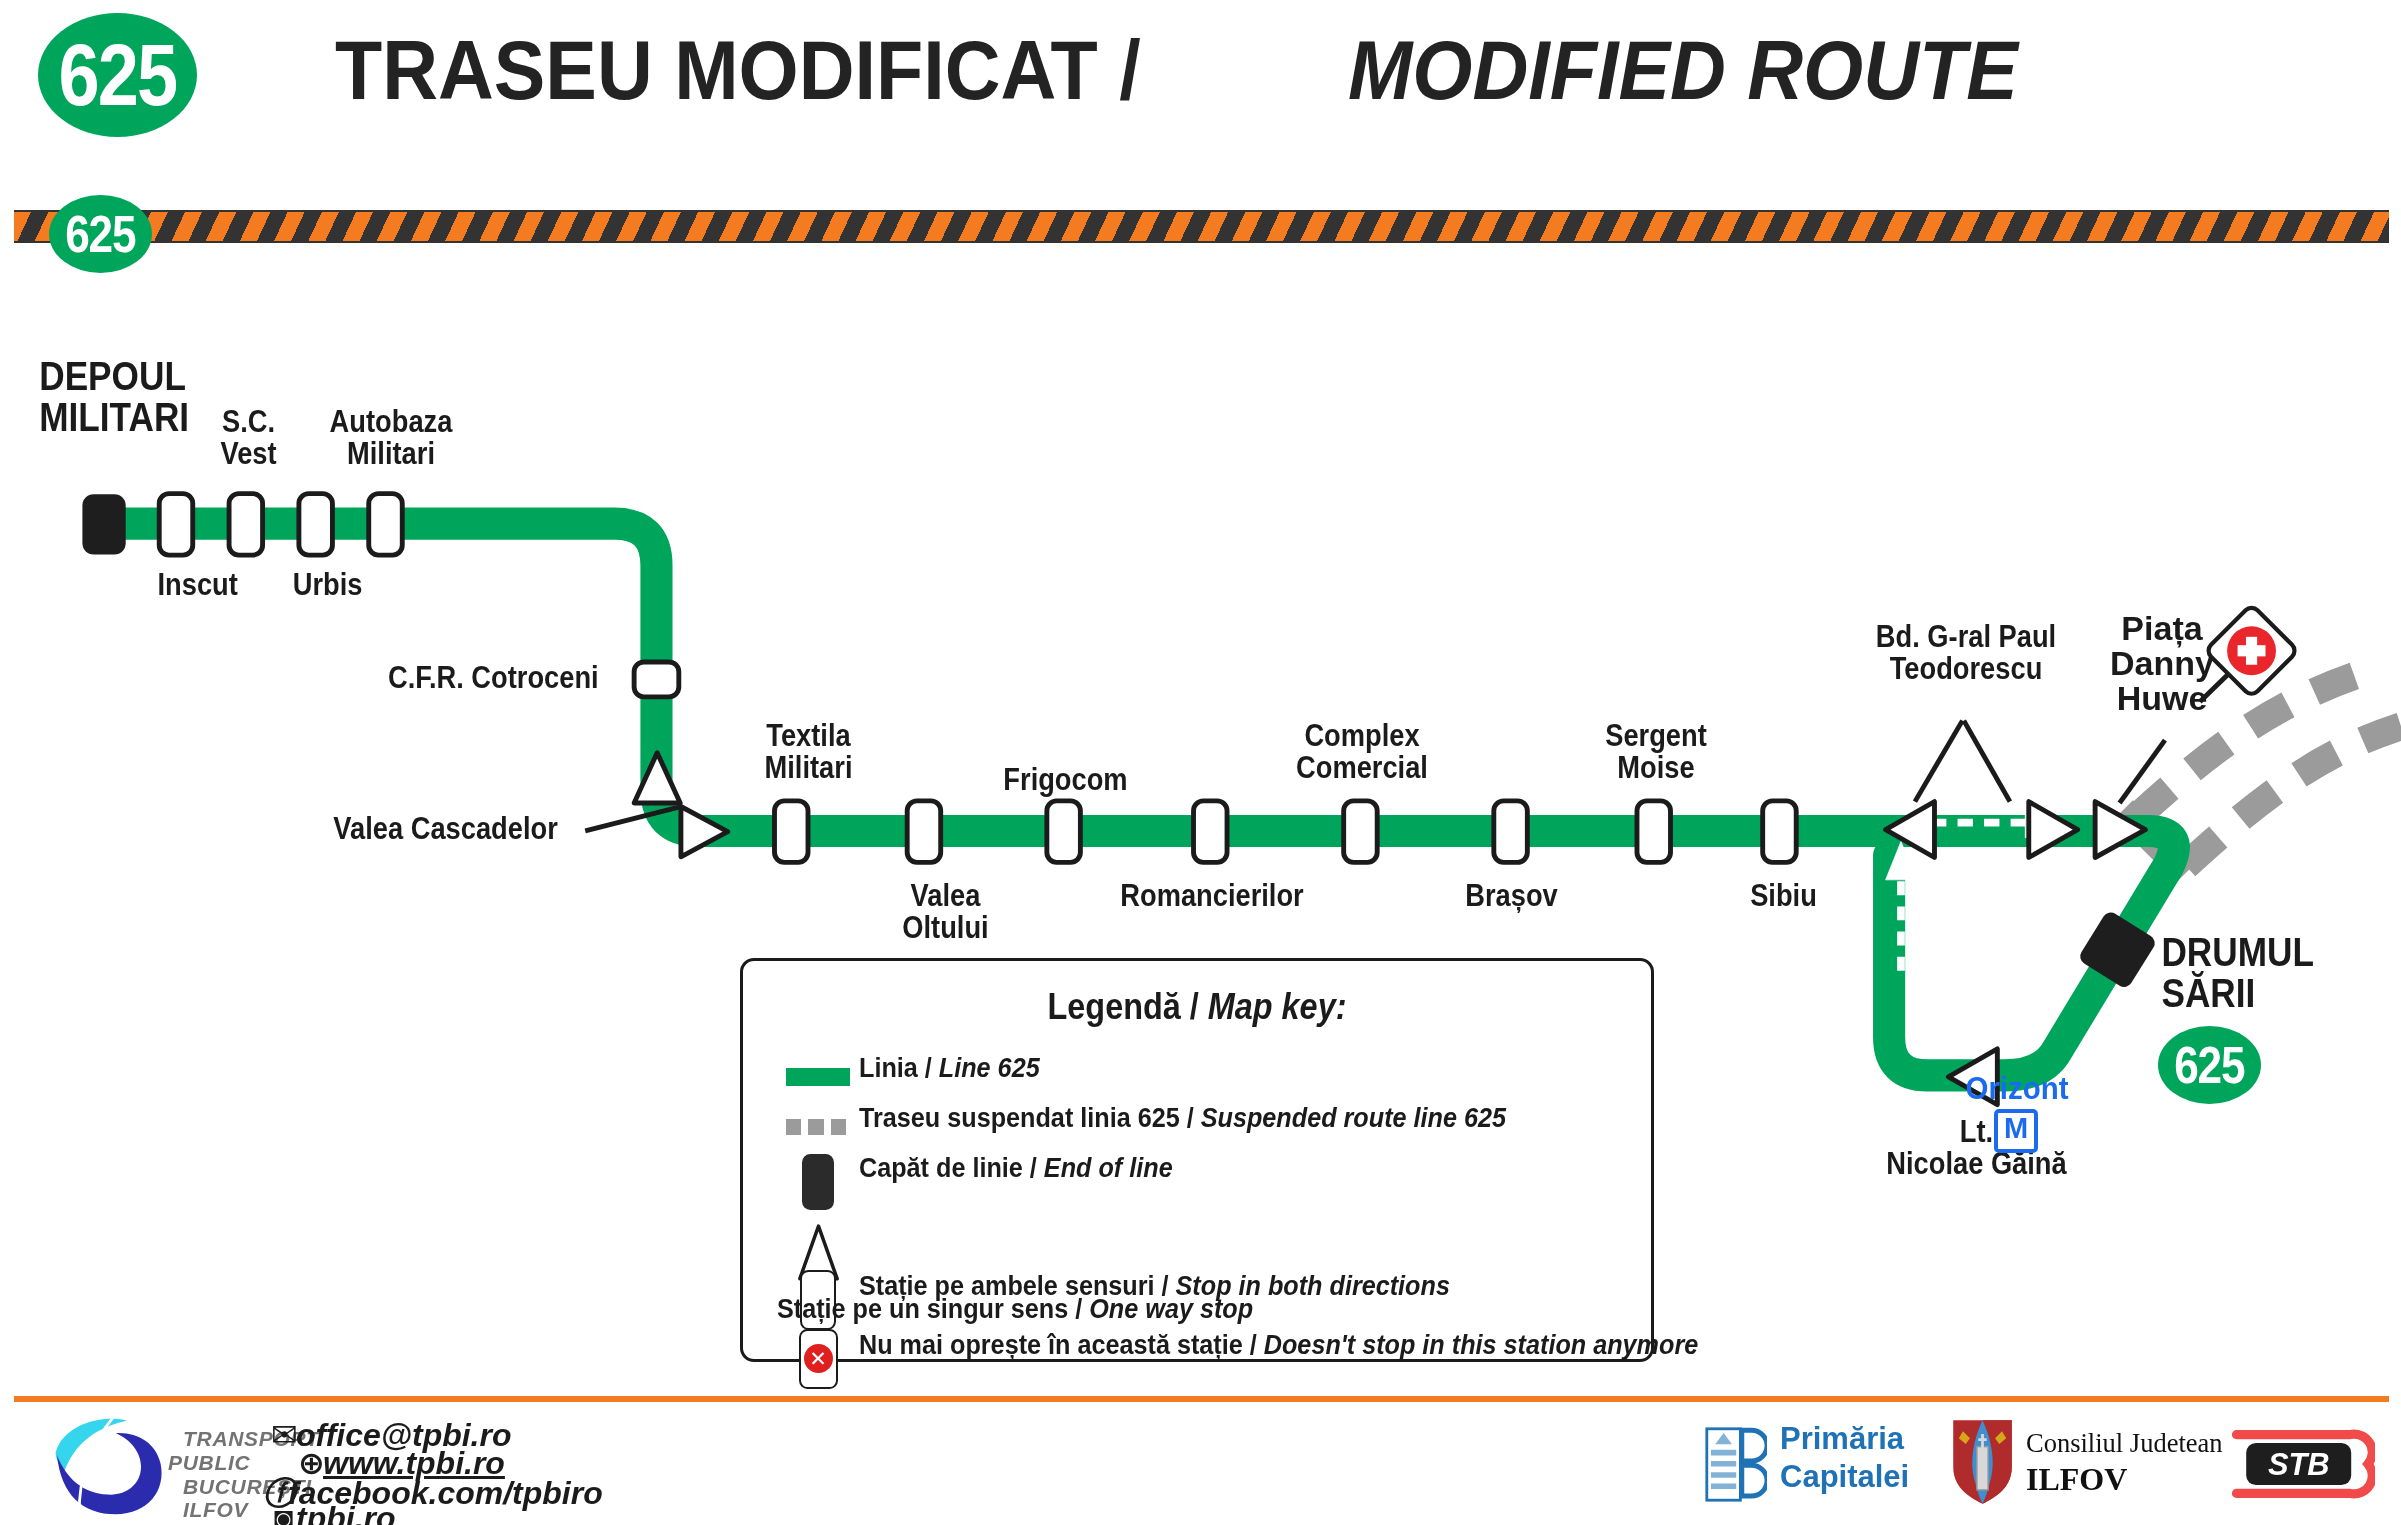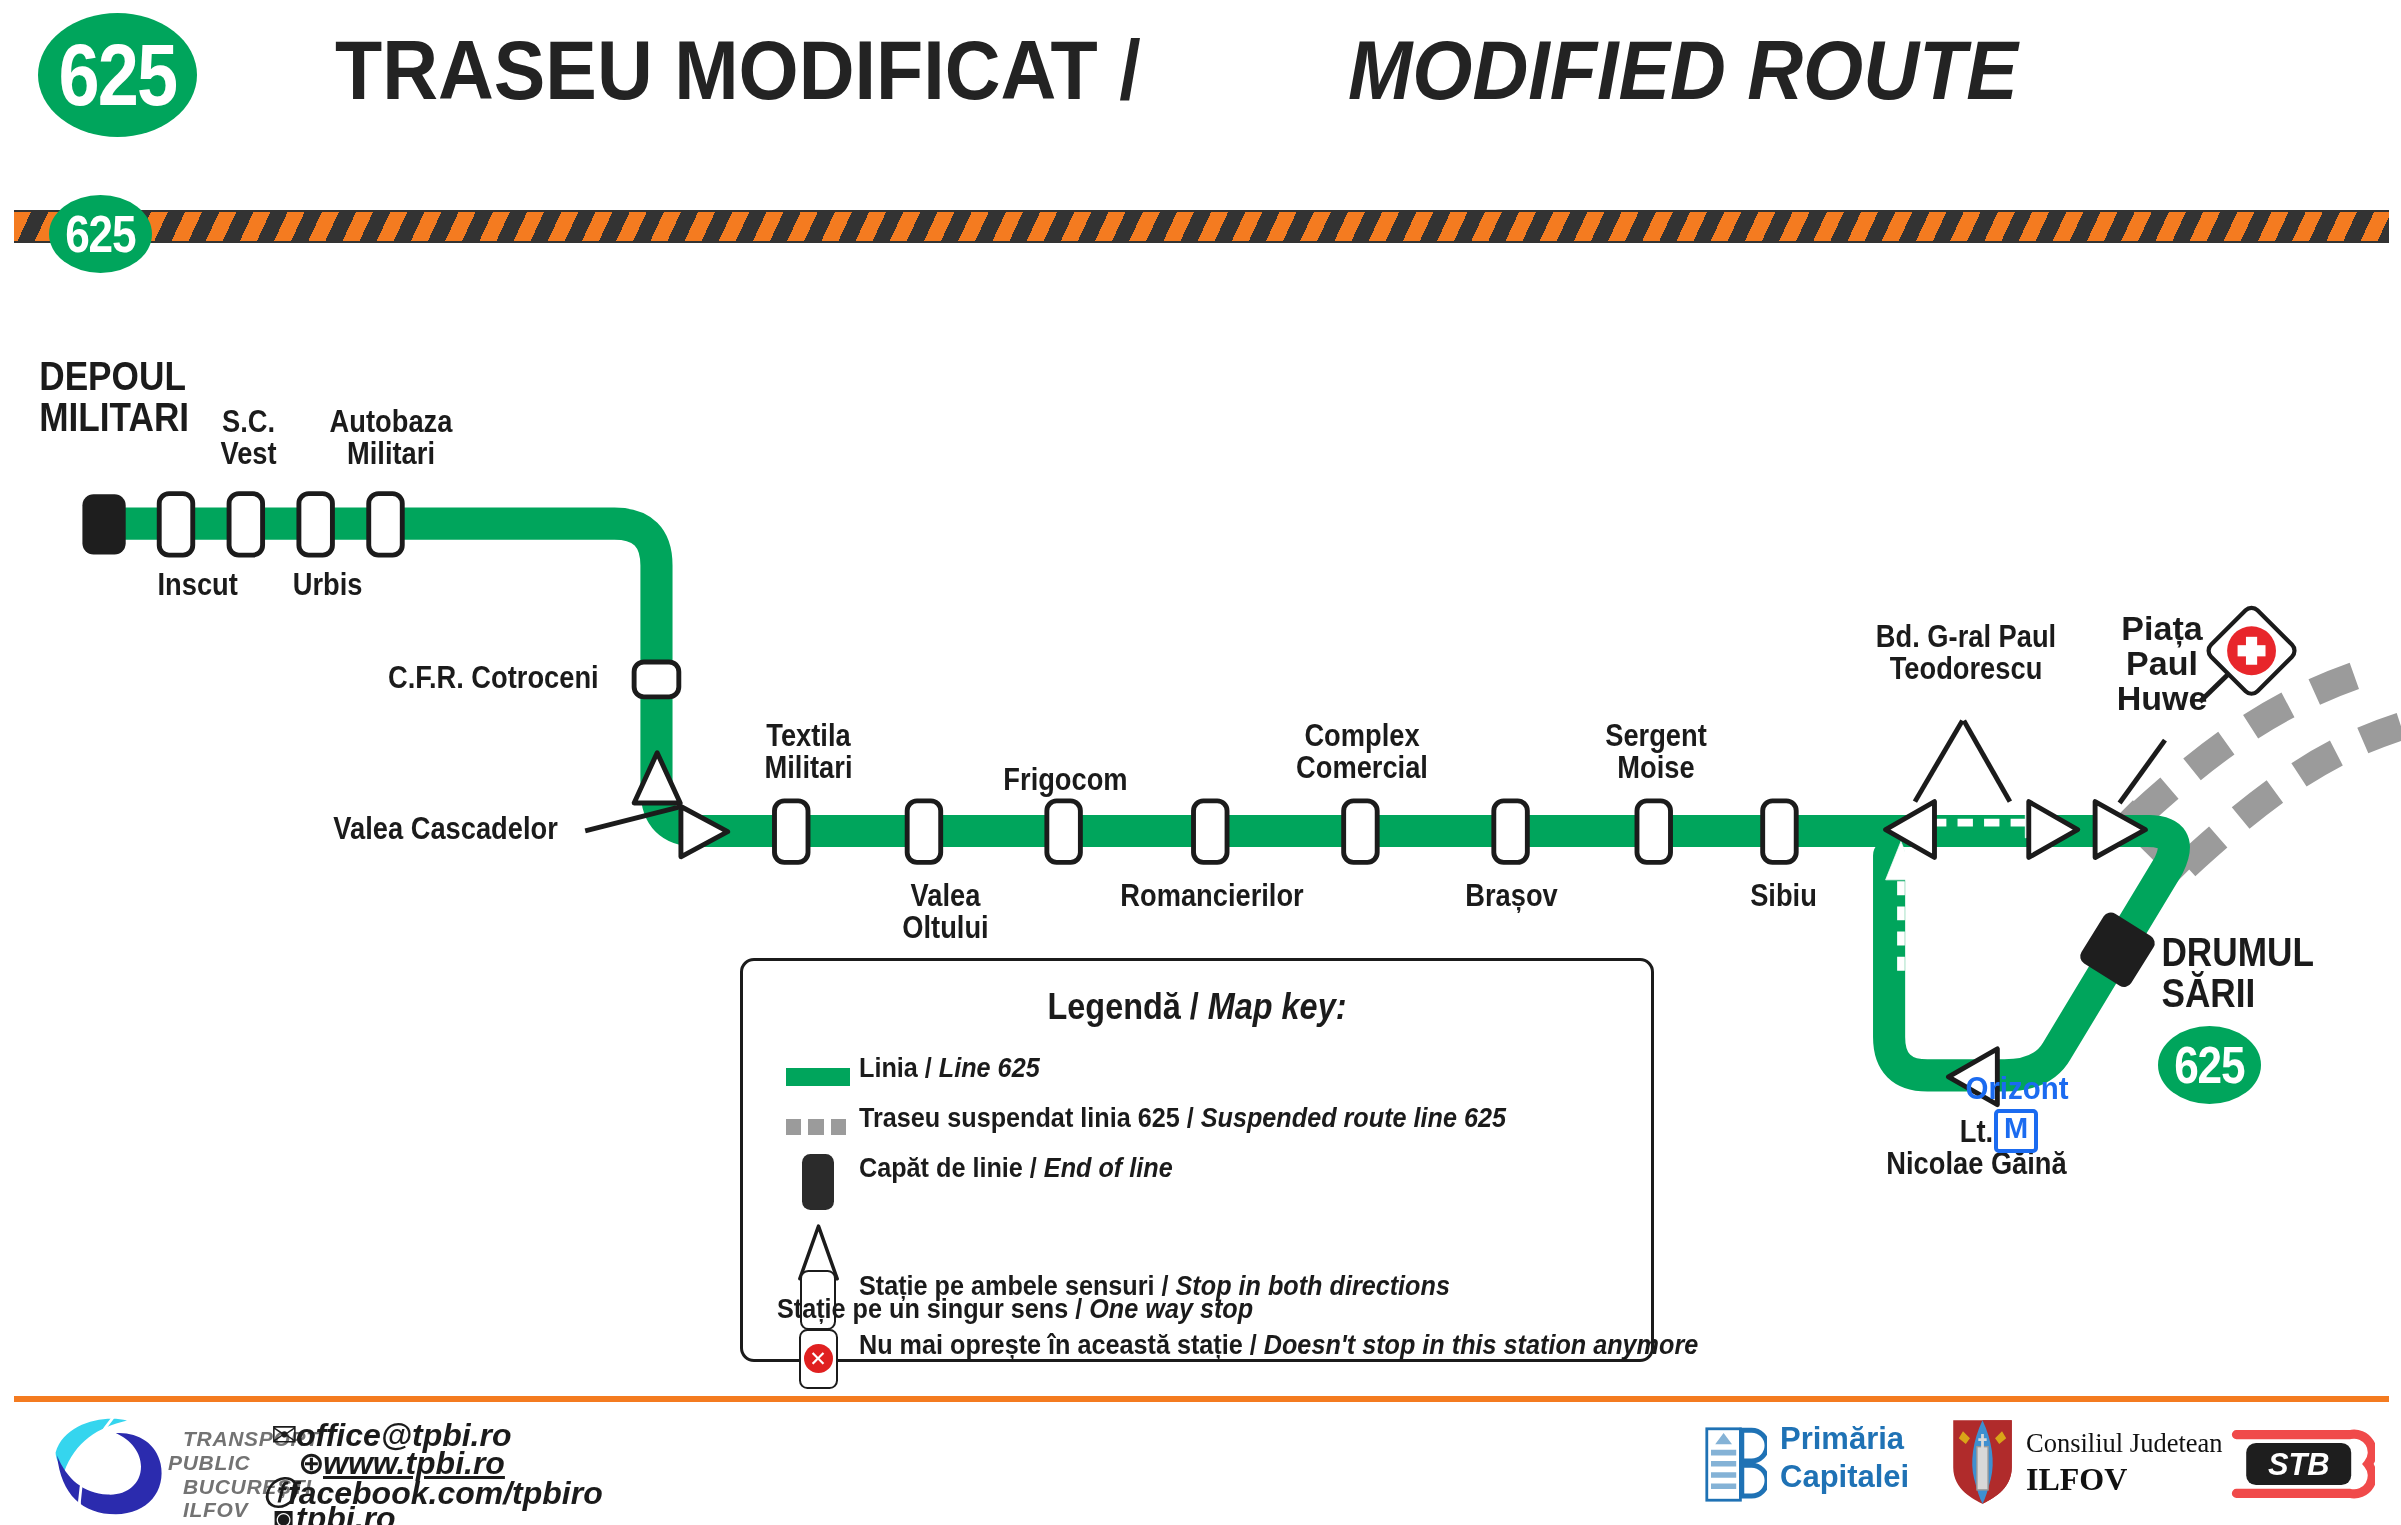--- a/index.html
+++ b/index.html
@@ -247,21 +247,21 @@
   <div>Sergent</div>
       <div>Moise</div>
 </div>
 <div class="stop-label ctr" style="left:1731px;top:629px;width:105px;">Sibiu</div>
 <div class="stop-label ctr" style="left:1788px;top:370px;width:356px;">
   <div>Bd. G-ral Paul</div>
       <div>Teodorescu</div>
 </div>
 <div class="stop-label plain ctr" style="left:2071px;top:360px;width:182px;">
   <div>Piața</div>
-      <div>Paul</div>
+      <div>Danny</div>
       <div>Huwe</div>
 </div>
 <div class="stop-label ctr" style="left:1830px;top:865px;width:293px;">
   <div>Lt.</div>
       <div>Nicolae Găină</div>
 </div>
 <div class="stop-label big" style="left:2151px;top:681px;">
   <div>DRUMUL</div>
       <div>SĂRII</div>
 </div>

